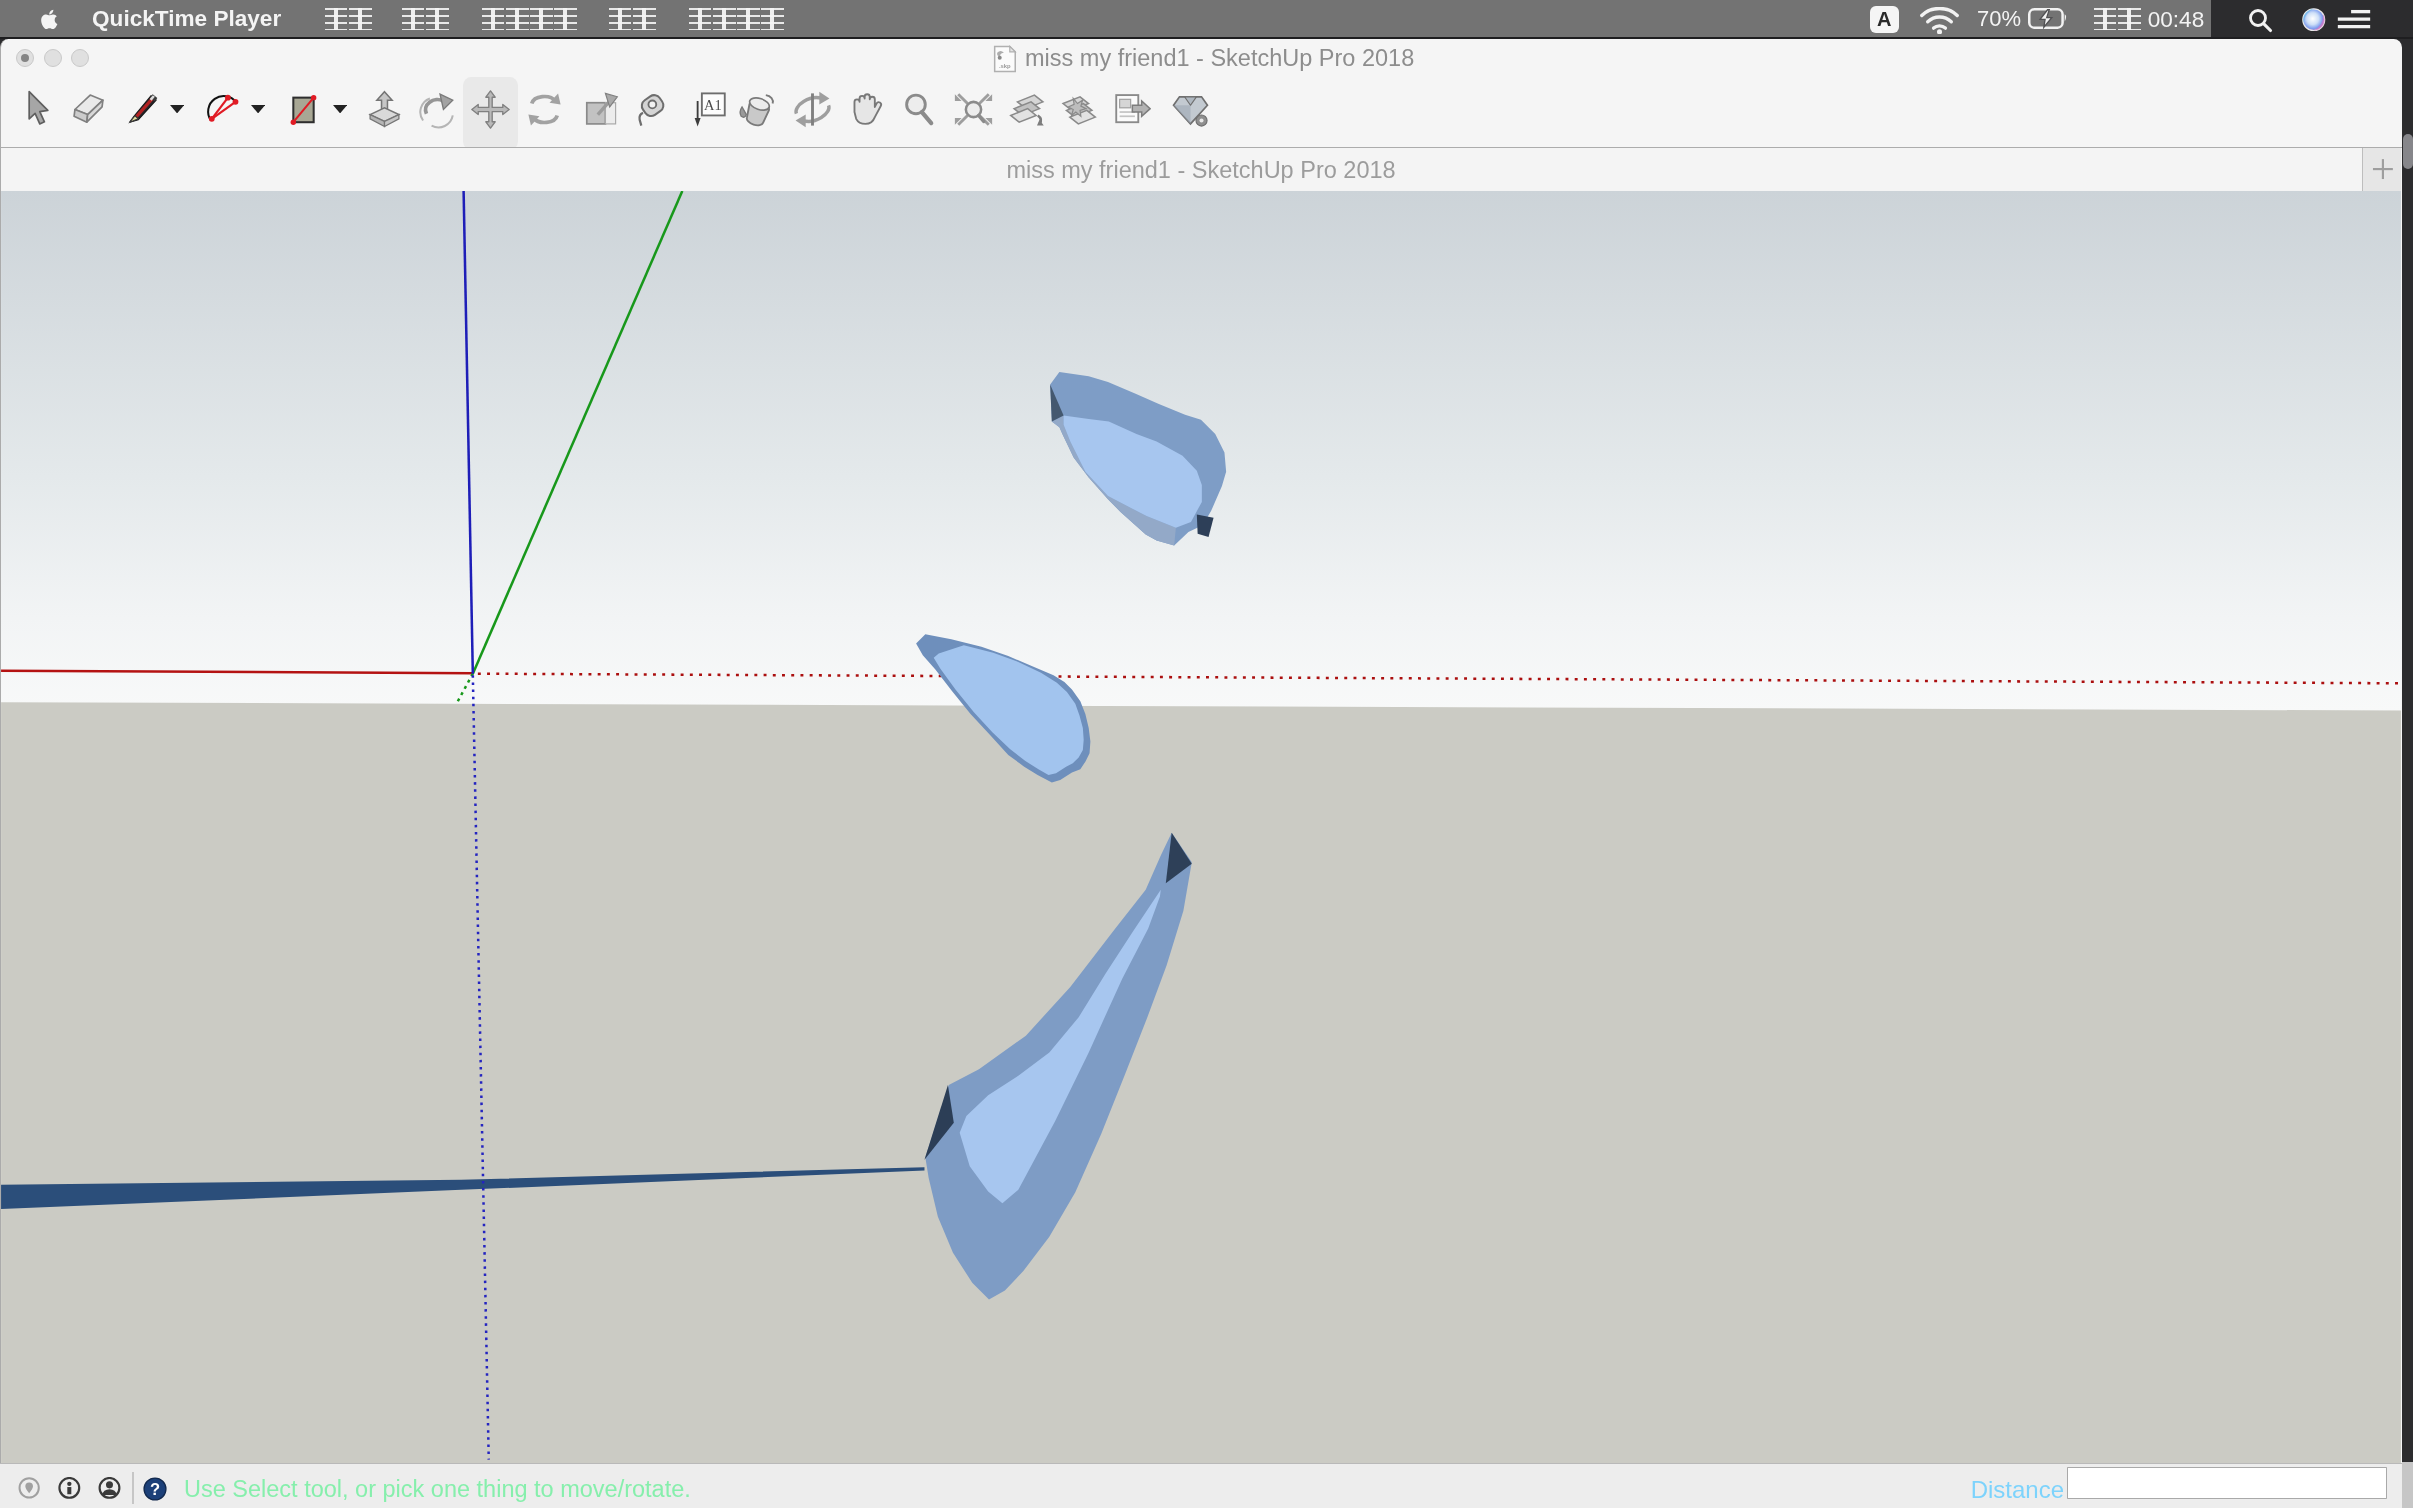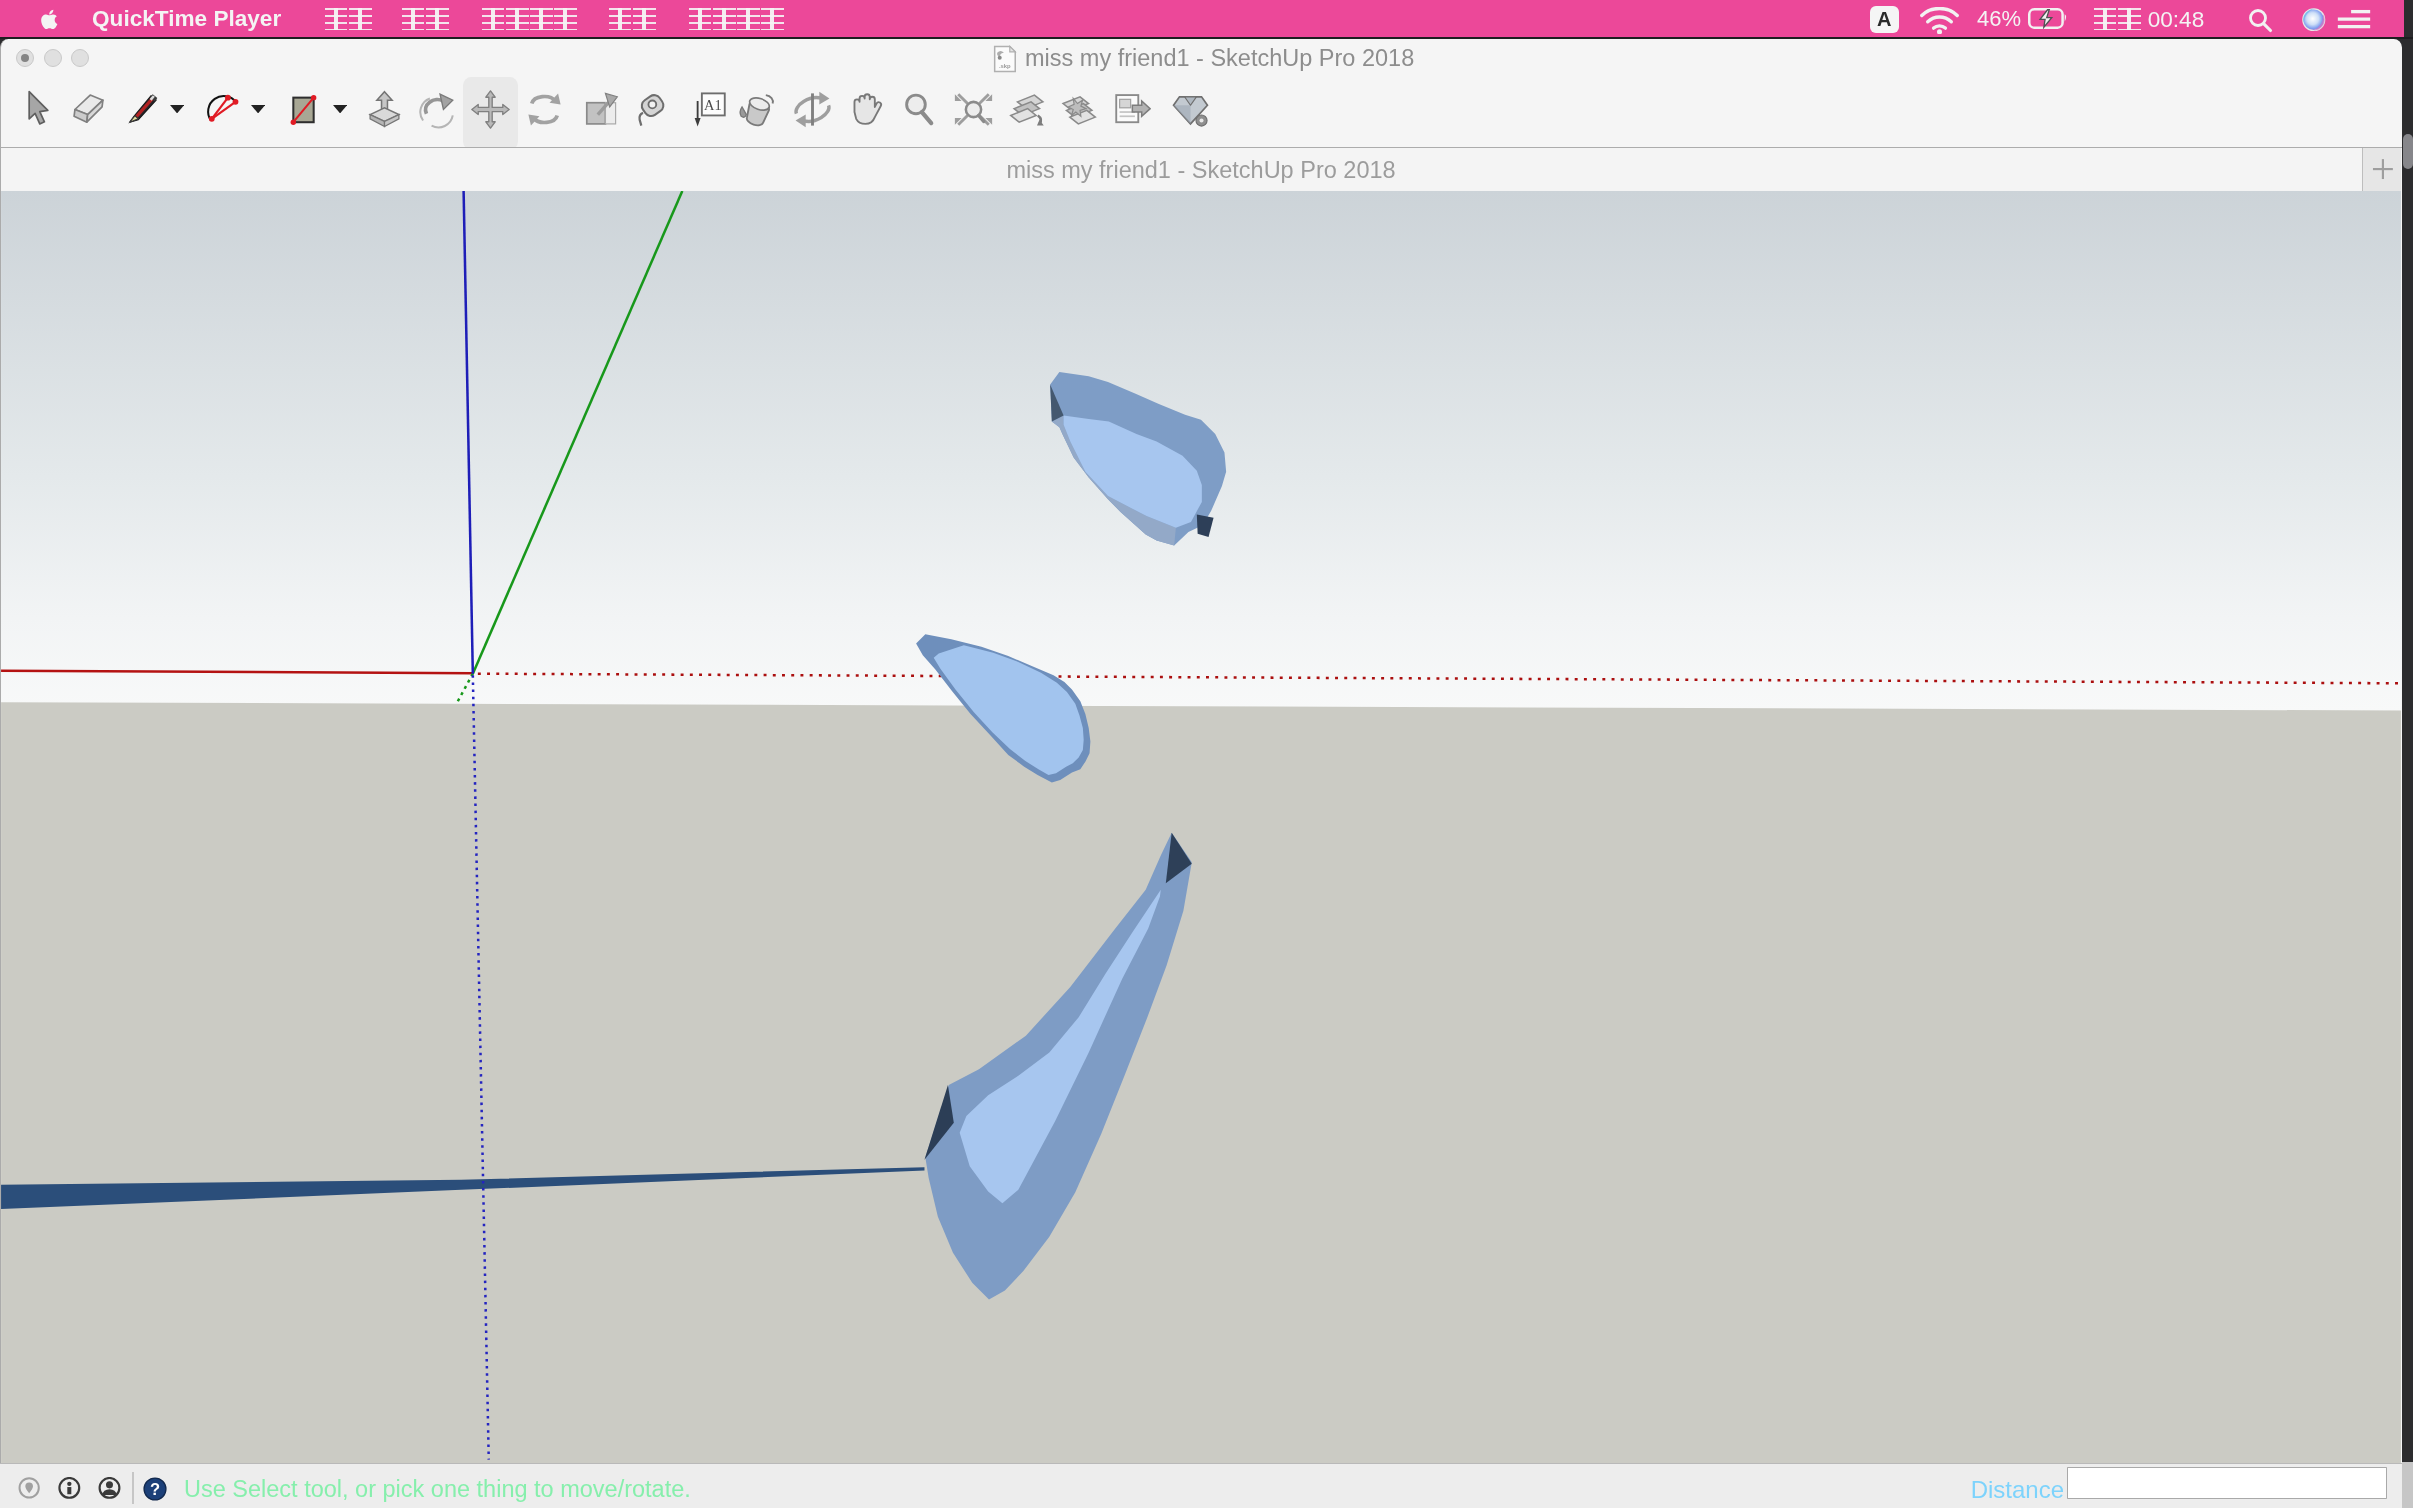--- a/index.html
+++ b/index.html
@@ -1,21 +1,21 @@
 <!DOCTYPE html>
 <html style="font-size:13.4px"><head>
 <meta charset="utf-8">
 <style>
   * { margin:0; padding:0; box-sizing:border-box; }
   html,body { width:2413px; height:1508px; overflow:hidden; background:#2c2c2e;
     font-family:"Liberation Sans", sans-serif; -webkit-font-smoothing:antialiased; }
   .abs { position:absolute; }
 
   
-  #menubar { position:absolute; left:0; top:0; width:2404px; height:37px; background:#ec4899; }
+  #menubar { position:absolute; left:0; top:0; width:2211px; height:37px; background:#737373; }
   .mbshadow { position:absolute; left:0; top:37px; width:2413px; height:1.7px; background:#1e1e20; }
   .mtxt { position:absolute; top:0; height:37px; line-height:37px; color:#f4f4f4; font-size:25px; }
   .cjk { display:inline-block; width:22.6px; height:22px; margin:0 0.8px; vertical-align:-3.4px;
      background:
        linear-gradient(to right, transparent 9.2px, rgba(245,245,245,.95) 9.2px, rgba(245,245,245,.95) 12.6px, transparent 12.6px),
        repeating-linear-gradient(to bottom, rgba(245,245,245,.9) 0 2.5px, transparent 2.5px 7px);
   }
 
   
   #win { position:absolute; left:0; top:39px; width:2402px; height:1470px; background:#f5f5f5;
@@ -55,21 +55,21 @@
 
   <div class="abs" style="left:1870px;top:5.9px;width:28.5px;height:27px;background:#f5f5f5;border-radius:5.9px;"></div>
   <div class="abs" style="left:1870px;top:5.9px;width:28.5px;height:27px;line-height:27px;text-align:center;color:#2a2a2a;font-size:20px;font-weight:bold;">A</div>
 
   <svg class="abs" style="left:1920px;top:6.7px" width="39" height="27" viewBox="0 0 46 32">
     <path d="M2,10 C13,-1 33,-1 44,10" fill="none" stroke="#f2f2f2" stroke-width="4" stroke-linecap="round"></path>
     <path d="M9,17.5 C17,10 29,10 37,17.5" fill="none" stroke="#f2f2f2" stroke-width="4" stroke-linecap="round"></path>
     <path d="M16,25 C20,21.5 26,21.5 30,25" fill="none" stroke="#f2f2f2" stroke-width="4" stroke-linecap="round"></path>
     <circle cx="23" cy="29.5" r="3" fill="#f2f2f2"></circle>
   </svg>
-  <div class="mtxt" style="left:1977px;font-size:22px;">46%</div>
+  <div class="mtxt" style="left:1977px;font-size:22px;">70%</div>
 
   <svg class="abs" style="left:2028px;top:8.4px" width="40" height="21" viewBox="0 0 48 25">
     <rect x="1.5" y="1.5" width="40" height="22" rx="6" fill="none" stroke="#f2f2f2" stroke-width="3"></rect>
     <path d="M44,7.5 q3.5,1.5 0,9 z" fill="#f2f2f2"></path>
     <path d="M23.5,2 L14.5,13.5 L20.5,13.5 L19,23 L28.5,11.5 L22.5,11.5 L25.5,2 Z" fill="#f2f2f2" stroke="#515153" stroke-width="1.6"></path>
   </svg>
   <div class="mtxt" style="left:2093px"><span class="cjk"></span><span class="cjk"></span><span style="letter-spacing:0px;font-size:22.6px;">&nbsp;00:48</span></div>
 
   <svg class="abs" style="left:2248px;top:7.5px" width="25" height="25" viewBox="0 0 30 30">
     <circle cx="12" cy="12" r="9" fill="none" stroke="#f2f2f2" stroke-width="3.4"></circle>

